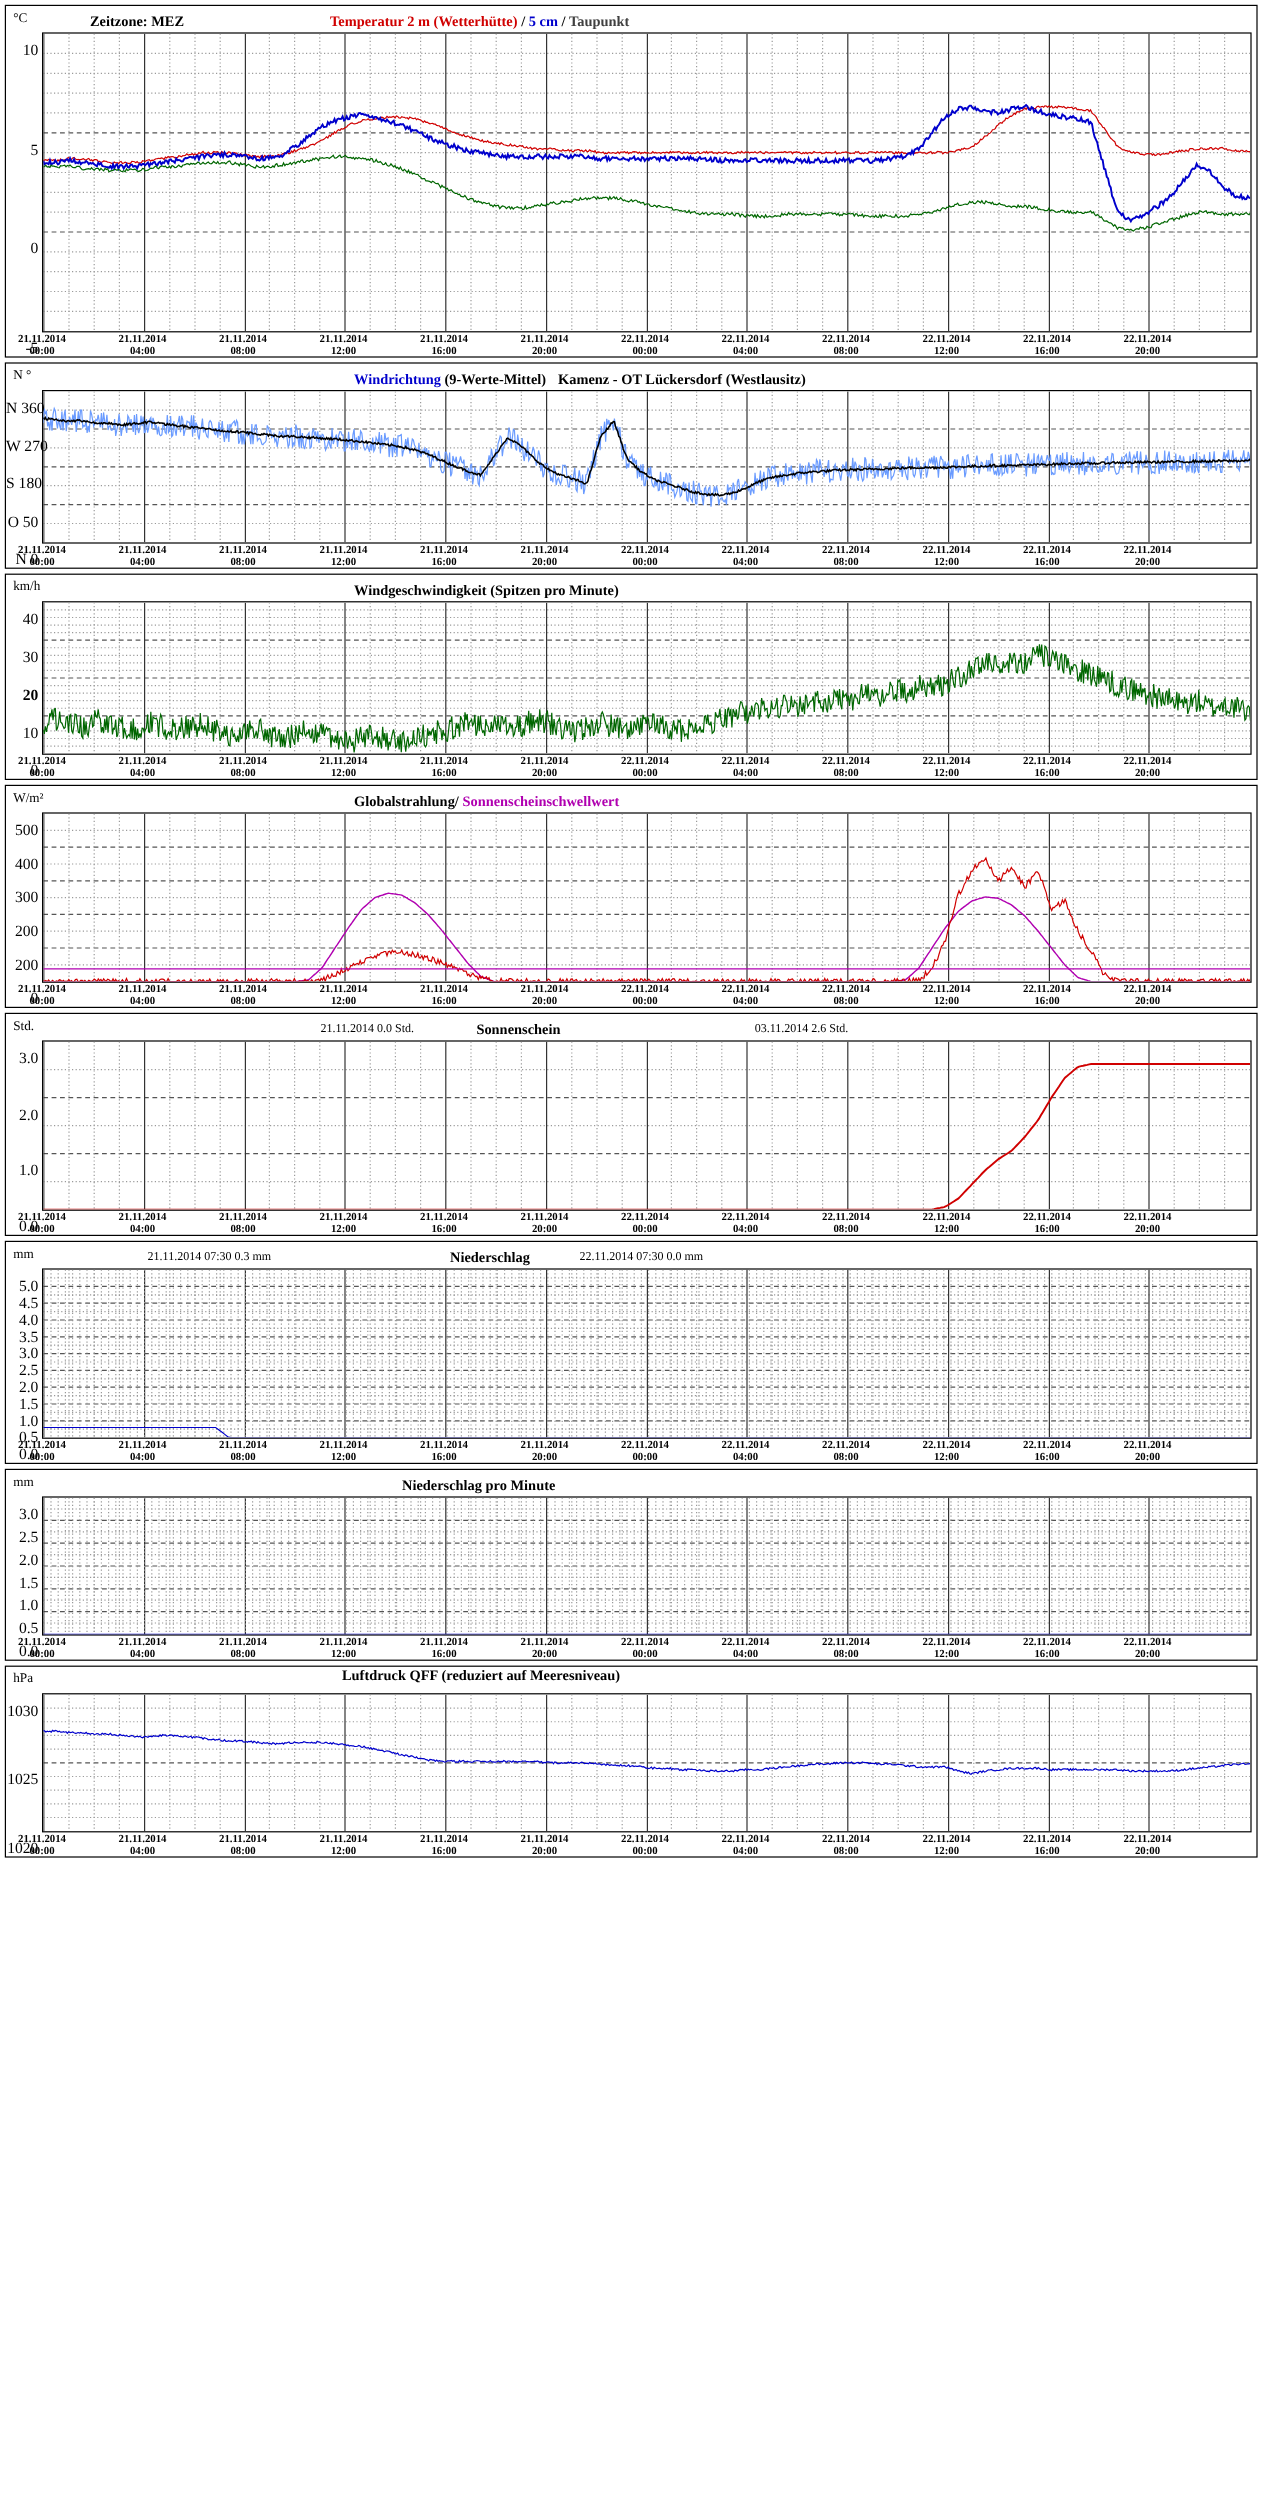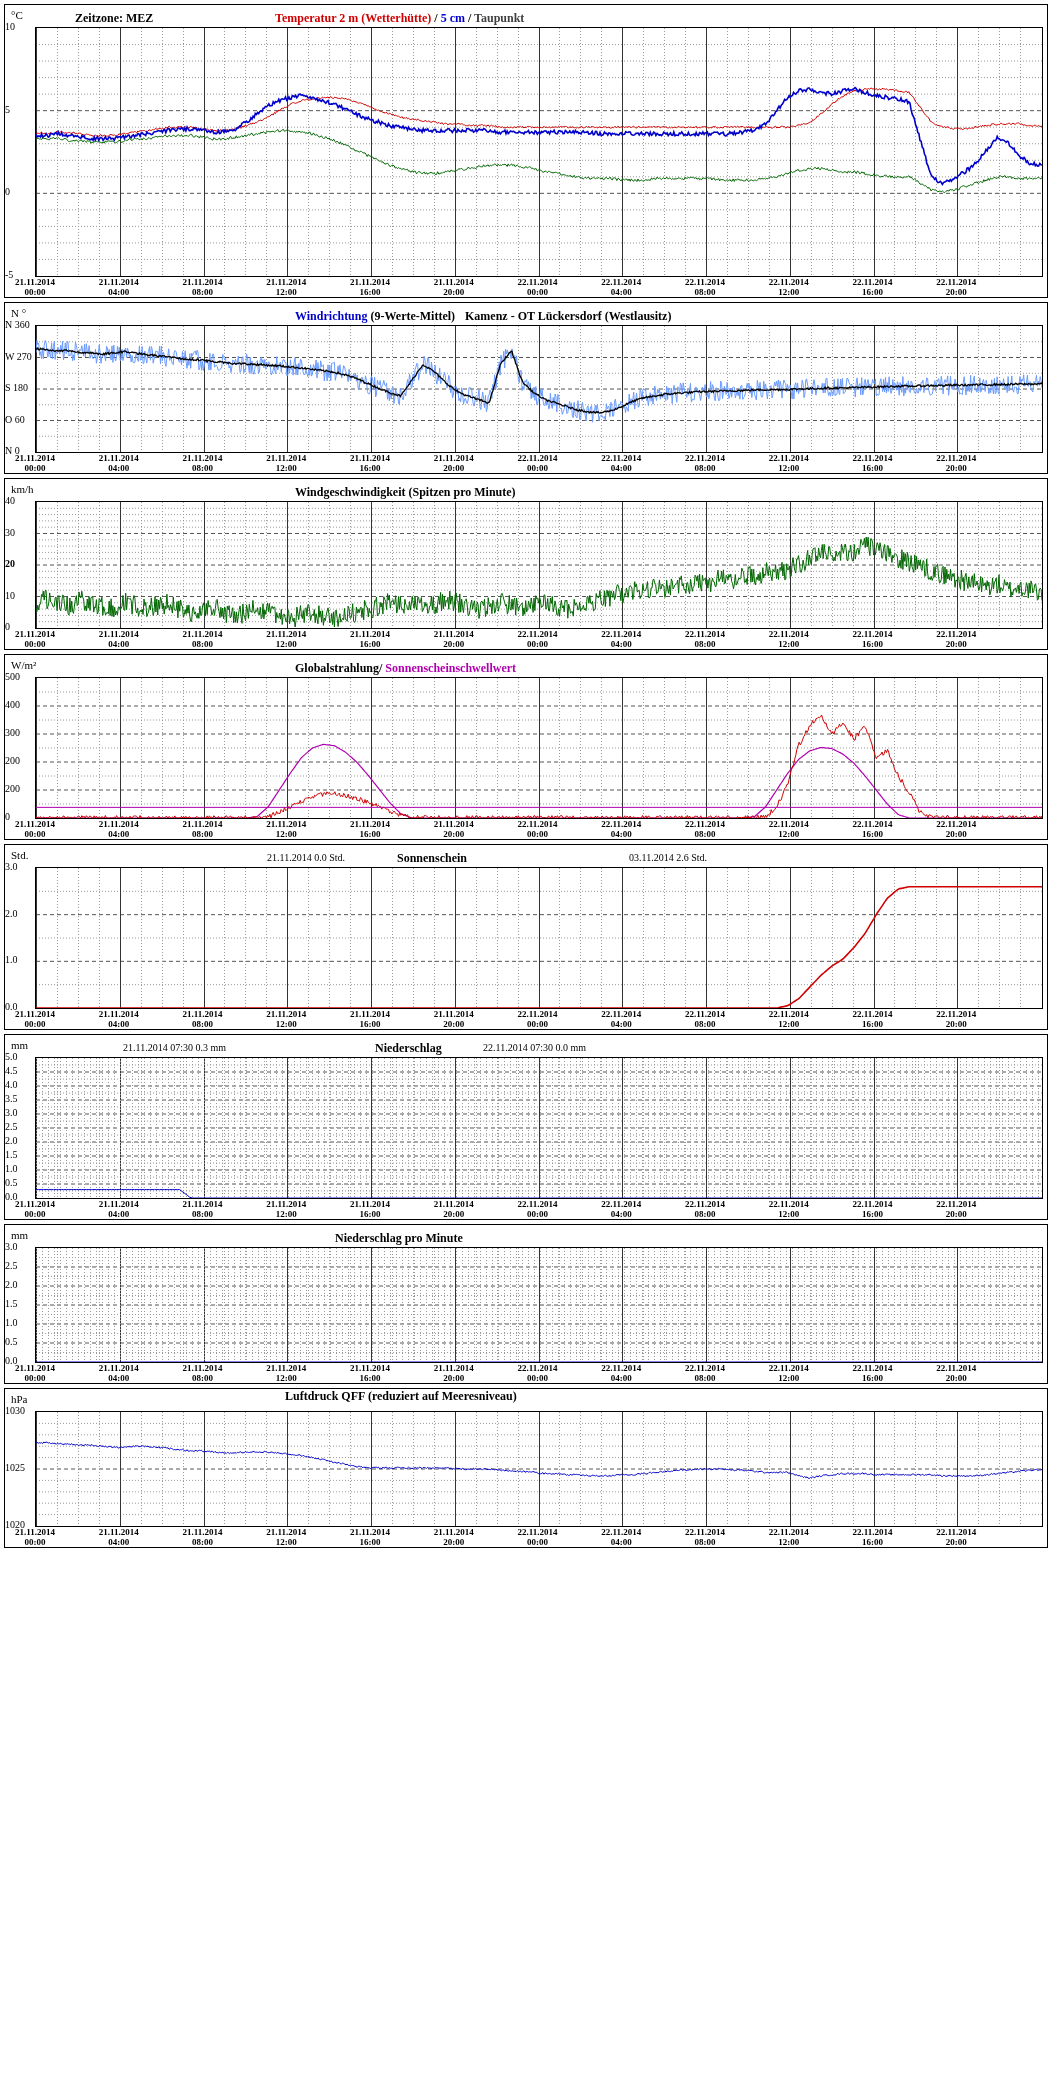--- a/index.html
+++ b/index.html
@@ -6,21 +6,21 @@
   body{font-family:"Liberation Serif", serif;}
   #page{width:1052px;height:2081px;position:relative;background:#fff;}
   .panel{position:absolute;left:4px;width:1044px;border:1px solid #000;box-sizing:border-box;background:#fff;}
   .plot{position:absolute;box-sizing:border-box;border:1px solid #000;background:#fff;overflow:hidden;}
   .unit{position:absolute;font-size:11px;font-family:"Liberation Serif",serif;color:#000;white-space:nowrap;}
   .title{position:absolute;font-size:12px;font-weight:bold;color:#000;white-space:nowrap;text-align:center;}
   .title .red{color:#d00000;}
   .title .blue{color:#0000cc;}
   .title .green{color:#404040;}
   .title .magenta{color:#b000b0;}
-  .ylab{position:absolute;font-size:10px;color:#000;white-space:nowrap;}
+  .ylab{position:absolute;font-size:13px;color:#000;text-align:right;white-space:nowrap;margin-top:13px;}
   .xlab{position:absolute;font-size:9px;color:#000;text-align:center;white-space:nowrap;line-height:10px;font-weight:bold;}
   .ann{position:absolute;font-size:10px;color:#000;white-space:nowrap;}
   svg{display:block;}
 </style>
 </head>
 <body>
 
 <div id="page">
 
   <div class="panel" style="top:4px;height:294px;">
@@ -179,21 +179,21 @@
           <line x1="942.5" x2="942.5" y1="0" y2="126" stroke="#9a9a9a" stroke-width="1" stroke-dasharray="1,2"></line>
           <line x1="963.5" x2="963.5" y1="0" y2="126" stroke="#9a9a9a" stroke-width="1" stroke-dasharray="1,2"></line>
           <line x1="984.5" x2="984.5" y1="0" y2="126" stroke="#9a9a9a" stroke-width="1" stroke-dasharray="1,2"></line>
           <path d="M0.0,26.5L0.9,14.5L1.8,18.5L2.7,17.1L3.7,29.3L4.6,25.7L5.5,32.6L6.4,21.5L7.3,32.9L8.2,19.3L9.2,14.4L10.1,16.5L11.0,25.4L11.9,31.1L12.8,22.8L13.7,28.5L14.6,32.0L15.6,16.9L16.5,32.7L17.4,20.4L18.3,15.5L19.2,33.4L20.1,25.7L21.1,27.3L22.0,21.4L22.9,24.8L23.8,28.1L24.7,19.4L25.6,24.9L26.5,15.4L27.5,34.0L28.4,27.2L29.3,16.8L30.2,27.7L31.1,15.7L32.0,15.8L33.0,30.1L33.9,28.5L34.8,29.4L35.7,23.9L36.6,34.7L37.5,28.8L38.4,34.2L39.4,16.2L40.3,19.2L41.2,23.9L42.1,29.4L43.0,27.3L43.9,23.5L44.9,24.6L45.8,19.7L46.7,25.0L47.6,30.1L48.5,18.2L49.4,30.9L50.3,17.7L51.3,25.4L52.2,27.8L53.1,19.6L54.0,32.3L54.9,29.3L55.8,28.7L56.8,32.5L57.7,32.3L58.6,31.4L59.5,23.2L60.4,37.3L61.3,32.4L62.2,28.5L63.2,19.0L64.1,26.2L65.0,37.3L65.9,30.7L66.8,30.3L67.7,27.0L68.7,30.4L69.6,34.8L70.5,20.3L71.4,22.0L72.3,29.0L73.2,23.3L74.1,28.5L75.1,34.0L76.0,19.9L76.9,36.4L77.8,19.1L78.7,31.4L79.6,35.0L80.6,30.9L81.5,20.4L82.4,29.2L83.3,21.2L84.2,34.4L85.1,34.0L86.0,23.3L87.0,34.6L87.9,30.4L88.8,23.5L89.7,22.0L90.6,31.4L91.5,22.2L92.5,26.0L93.4,30.7L94.3,28.2L95.2,36.1L96.1,29.4L97.0,36.2L97.9,37.0L98.9,36.2L99.8,28.3L100.7,28.5L101.6,34.2L102.5,35.4L103.4,19.8L104.4,34.3L105.3,32.7L106.2,20.6L107.1,37.8L108.0,36.7L108.9,25.0L109.8,31.9L110.8,37.1L111.7,27.4L112.6,25.4L113.5,20.6L114.4,34.2L115.3,20.5L116.3,23.6L117.2,37.2L118.1,33.0L119.0,30.1L119.9,24.9L120.8,25.7L121.7,25.7L122.7,30.3L123.6,20.1L124.5,37.9L125.4,20.1L126.3,34.9L127.2,26.1L128.2,28.5L129.1,37.3L130.0,40.3L130.9,31.3L131.8,29.8L132.7,22.8L133.6,34.4L134.6,30.8L135.5,34.8L136.4,37.7L137.3,38.6L138.2,26.1L139.1,24.5L140.1,25.9L141.0,30.8L141.9,31.3L142.8,35.4L143.7,36.2L144.6,30.8L145.5,38.8L146.5,25.5L147.4,36.8L148.3,32.7L149.2,24.9L150.1,35.7L151.0,42.3L152.0,33.5L152.9,39.4L153.8,27.6L154.7,42.3L155.6,27.3L156.5,29.7L157.4,27.0L158.4,26.0L159.3,24.9L160.2,29.0L161.1,24.3L162.0,26.1L162.9,43.8L163.9,41.4L164.8,32.7L165.7,44.3L166.6,35.4L167.5,44.4L168.4,38.7L169.3,34.4L170.3,37.0L171.2,33.1L172.1,36.8L173.0,44.1L173.9,27.4L174.8,44.1L175.8,33.2L176.7,28.2L177.6,28.1L178.5,41.2L179.4,39.8L180.3,39.2L181.2,40.5L182.2,44.0L183.1,44.6L184.0,43.3L184.9,42.7L185.8,41.1L186.7,28.5L187.7,30.7L188.6,33.8L189.5,32.2L190.4,38.6L191.3,37.3L192.2,35.5L193.1,42.0L194.1,39.7L195.0,46.5L195.9,40.8L196.8,33.9L197.7,35.1L198.6,36.6L199.6,33.1L200.5,38.9L201.4,36.8L202.3,30.1L203.2,38.9L204.1,46.5L205.0,44.7L206.0,31.2L206.9,30.8L207.8,46.8L208.7,43.2L209.6,44.3L210.5,27.8L211.5,31.9L212.4,39.7L213.3,46.6L214.2,31.0L215.1,47.5L216.0,34.9L216.9,45.2L217.9,48.3L218.8,43.2L219.7,36.7L220.6,36.0L221.5,34.6L222.4,47.3L223.4,46.4L224.3,34.1L225.2,31.0L226.1,36.9L227.0,33.6L227.9,41.9L228.8,33.5L229.8,43.2L230.7,36.5L231.6,39.5L232.5,35.9L233.4,36.5L234.3,41.1L235.3,49.0L236.2,47.0L237.1,44.4L238.0,40.5L238.9,45.1L239.8,47.7L240.7,30.7L241.7,44.0L242.6,40.8L243.5,38.2L244.4,36.1L245.3,46.4L246.2,36.9L247.2,33.7L248.1,33.8L249.0,36.5L249.9,36.4L250.8,49.8L251.7,49.8L252.6,39.6L253.6,47.3L254.5,33.8L255.4,43.6L256.3,42.2L257.2,49.2L258.1,36.4L259.1,31.6L260.0,48.9L260.9,38.6L261.8,48.9L262.7,37.3L263.6,42.3L264.5,33.2L265.5,35.0L266.4,42.6L267.3,46.8L268.2,49.0L269.1,47.8L270.0,44.3L271.0,47.6L271.9,50.6L272.8,43.7L273.7,49.3L274.6,38.7L275.5,50.1L276.4,48.2L277.4,38.6L278.3,40.6L279.2,42.8L280.1,34.0L281.0,51.9L281.9,36.5L282.9,45.7L283.8,45.6L284.7,34.8L285.6,40.8L286.5,39.6L287.4,38.9L288.3,54.9L289.3,45.6L290.2,43.8L291.1,54.9L292.0,38.8L292.9,51.3L293.8,39.3L294.8,54.6L295.7,37.2L296.6,37.2L297.5,36.8L298.4,36.2L299.3,54.3L300.2,49.8L301.2,46.6L302.1,39.9L303.0,46.8L303.9,38.7L304.8,47.1L305.7,52.0L306.7,46.0L307.6,39.8L308.5,40.7L309.4,44.9L310.3,46.5L311.2,49.1L312.1,55.7L313.1,43.1L314.0,53.1L314.9,54.3L315.8,49.6L316.7,51.8L317.6,47.7L318.6,50.5L319.5,47.4L320.4,55.2L321.3,49.0L322.2,62.9L323.1,62.9L324.0,55.0L325.0,57.3L325.9,51.0L326.8,53.0L327.7,57.8L328.6,57.8L329.5,49.8L330.5,54.5L331.4,65.4L332.3,67.7L333.2,68.0L334.1,66.6L335.0,50.9L335.9,50.8L336.9,54.7L337.8,63.8L338.7,51.2L339.6,71.0L340.5,68.5L341.4,54.0L342.4,57.7L343.3,58.9L344.2,54.6L345.1,62.6L346.0,59.9L346.9,58.3L347.8,54.3L348.8,59.2L349.7,59.9L350.6,57.0L351.5,73.2L352.4,63.9L353.3,74.8L354.3,63.9L355.2,73.1L356.1,61.5L357.0,60.8L357.9,77.7L358.8,71.7L359.7,63.1L360.7,69.0L361.6,67.1L362.5,77.0L363.4,78.7L364.3,62.3L365.2,66.0L366.2,71.5L367.1,73.9L368.0,68.4L368.9,66.8L369.8,69.9L370.7,59.1L371.6,53.5L372.6,59.5L373.5,47.8L374.4,53.5L375.3,62.4L376.2,60.0L377.1,48.2L378.1,55.2L379.0,43.8L379.9,41.1L380.8,37.3L381.7,38.3L382.6,54.1L383.5,47.3L384.5,45.0L385.4,42.7L386.3,43.6L387.2,39.5L388.1,30.2L389.0,34.1L390.0,47.7L390.9,39.2L391.8,31.8L392.7,32.6L393.6,47.4L394.5,49.4L395.4,36.1L396.4,43.0L397.3,50.8L398.2,48.5L399.1,39.1L400.0,53.6L400.9,58.2L401.9,48.5L402.8,54.6L403.7,41.9L404.6,57.7L405.5,55.9L406.4,53.8L407.3,51.5L408.3,46.4L409.2,49.6L410.1,56.9L411.0,62.1L411.9,56.4L412.8,49.4L413.8,53.4L414.7,66.7L415.6,59.8L416.5,71.7L417.4,69.2L418.3,60.3L419.2,61.2L420.2,60.5L421.1,67.7L422.0,64.5L422.9,74.7L423.8,72.4L424.7,75.9L425.7,61.8L426.6,66.4L427.5,78.3L428.4,74.0L429.3,72.3L430.2,75.0L431.1,77.6L432.1,74.2L433.0,61.7L433.9,62.0L434.8,61.7L435.7,63.0L436.6,73.4L437.6,79.8L438.5,79.7L439.4,70.0L440.3,72.2L441.2,75.3L442.1,70.0L443.0,63.9L444.0,81.7L444.9,83.5L445.8,73.1L446.7,66.0L447.6,72.7L448.5,81.6L449.5,69.4L450.4,85.7L451.3,81.9L452.2,69.8L453.1,69.3L454.0,64.2L454.9,66.3L455.9,72.5L456.8,58.3L457.7,62.2L458.6,48.8L459.5,63.9L460.4,60.5L461.4,41.7L462.3,46.2L463.2,35.8L464.1,49.2L465.0,29.0L465.9,35.7L466.8,35.3L467.8,25.4L468.7,42.0L469.6,23.0L470.5,27.9L471.4,24.0L472.3,29.9L473.3,27.1L474.2,27.0L475.1,32.7L476.0,22.8L476.9,28.7L477.8,32.1L478.7,29.5L479.7,38.1L480.6,29.9L481.5,43.1L482.4,54.2L483.3,56.8L484.2,44.5L485.2,44.5L486.1,64.6L487.0,60.4L487.9,63.7L488.8,54.7L489.7,55.7L490.6,53.4L491.6,60.3L492.5,55.7L493.4,60.7L494.3,57.2L495.2,72.8L496.1,62.1L497.1,71.5L498.0,61.1L498.9,74.3L499.8,60.6L500.7,78.6L501.6,78.5L502.5,71.6L503.5,73.1L504.4,63.9L505.3,69.9L506.2,62.9L507.1,75.4L508.0,78.7L508.9,79.7L509.9,74.1L510.8,79.1L511.7,73.4L512.6,82.8L513.5,82.4L514.4,67.2L515.4,79.0L516.3,82.4L517.2,71.5L518.1,79.6L519.0,68.0L519.9,70.2L520.8,86.0L521.8,68.4L522.7,70.3L523.6,81.5L524.5,82.9L525.4,82.0L526.3,88.3L527.3,85.7L528.2,83.3L529.1,77.7L530.0,78.7L530.9,87.7L531.8,86.5L532.7,80.5L533.7,75.5L534.6,83.5L535.5,76.9L536.4,90.9L537.3,91.7L538.2,76.2L539.2,88.8L540.1,90.6L541.0,92.0L541.9,74.7L542.8,82.6L543.7,93.7L544.6,93.8L545.6,78.9L546.5,76.4L547.4,83.4L548.3,83.1L549.2,89.1L550.1,95.0L551.1,81.2L552.0,79.9L552.9,88.1L553.8,84.5L554.7,80.7L555.6,79.8L556.5,96.2L557.5,85.8L558.4,86.1L559.3,79.2L560.2,84.4L561.1,78.8L562.0,83.6L563.0,95.0L563.9,90.4L564.8,89.3L565.7,88.9L566.6,91.3L567.5,92.2L568.4,90.5L569.4,94.4L570.3,77.7L571.2,82.9L572.1,80.7L573.0,80.4L573.9,90.6L574.9,76.3L575.8,79.2L576.7,90.4L577.6,90.0L578.5,75.6L579.4,73.2L580.3,80.6L581.3,82.7L582.2,81.2L583.1,78.4L584.0,79.2L584.9,75.4L585.8,76.7L586.8,78.2L587.7,82.3L588.6,80.0L589.5,86.6L590.4,80.8L591.3,82.6L592.2,85.4L593.2,68.0L594.1,78.6L595.0,72.7L595.9,78.6L596.8,74.2L597.7,66.1L598.7,83.0L599.6,74.1L600.5,67.1L601.4,74.0L602.3,81.3L603.2,79.9L604.1,63.8L605.1,65.9L606.0,74.6L606.9,63.3L607.8,62.7L608.7,64.2L609.6,62.4L610.6,74.6L611.5,73.0L612.4,79.8L613.3,71.3L614.2,66.7L615.1,75.4L616.0,68.0L617.0,78.1L617.9,70.9L618.8,60.0L619.7,71.2L620.6,74.6L621.5,63.3L622.5,67.0L623.4,62.0L624.3,73.2L625.2,66.0L626.1,71.4L627.0,71.4L627.9,66.8L628.9,71.4L629.8,74.6L630.7,60.3L631.6,73.5L632.5,61.9L633.4,69.0L634.4,69.7L635.3,62.0L636.2,77.7L637.1,64.7L638.0,59.3L638.9,64.0L639.8,69.6L640.8,76.2L641.7,60.9L642.6,61.5L643.5,67.4L644.4,57.0L645.3,58.7L646.3,68.2L647.2,56.8L648.1,61.8L649.0,66.1L649.9,67.1L650.8,71.4L651.7,64.1L652.7,69.4L653.6,63.3L654.5,57.4L655.4,76.1L656.3,73.3L657.2,73.7L658.2,73.8L659.1,62.8L660.0,60.9L660.9,66.3L661.8,64.0L662.7,66.0L663.6,69.0L664.6,74.5L665.5,68.0L666.4,61.0L667.3,63.6L668.2,65.1L669.1,58.6L670.1,70.0L671.0,71.0L671.9,66.3L672.8,72.7L673.7,69.1L674.6,55.4L675.5,67.1L676.5,58.7L677.4,61.0L678.3,71.3L679.2,74.8L680.1,61.8L681.0,62.5L682.0,71.6L682.9,74.8L683.8,73.4L684.7,55.1L685.6,57.1L686.5,72.5L687.4,66.2L688.4,60.3L689.3,66.5L690.2,68.5L691.1,56.4L692.0,63.5L692.9,72.6L693.9,69.3L694.8,62.4L695.7,71.2L696.6,62.0L697.5,60.7L698.4,61.6L699.3,71.8L700.3,68.3L701.2,64.8L702.1,69.8L703.0,64.1L703.9,73.2L704.8,59.9L705.8,59.5L706.7,73.4L707.6,71.6L708.5,70.5L709.4,67.0L710.3,62.6L711.2,57.4L712.2,62.2L713.1,57.4L714.0,67.4L714.9,60.1L715.8,71.5L716.7,63.9L717.7,62.6L718.6,68.3L719.5,71.5L720.4,74.0L721.3,54.4L722.2,59.6L723.1,62.3L724.1,56.3L725.0,69.5L725.9,71.3L726.8,68.8L727.7,55.3L728.6,62.9L729.6,57.9L730.5,65.7L731.4,73.0L732.3,64.4L733.2,64.7L734.1,61.5L735.0,59.7L736.0,71.9L736.9,68.3L737.8,60.3L738.7,56.2L739.6,60.1L740.5,55.1L741.5,61.2L742.4,53.9L743.3,63.3L744.2,55.2L745.1,59.9L746.0,72.1L746.9,60.1L747.9,54.0L748.8,56.6L749.7,57.4L750.6,65.9L751.5,58.4L752.4,62.4L753.4,61.3L754.3,59.2L755.2,65.5L756.1,73.1L757.0,63.7L757.9,73.0L758.8,59.2L759.8,56.7L760.7,66.2L761.6,57.0L762.5,67.8L763.4,64.1L764.3,65.4L765.3,63.0L766.2,54.2L767.1,57.6L768.0,71.7L768.9,68.1L769.8,53.6L770.7,53.0L771.7,59.6L772.6,61.3L773.5,61.9L774.4,61.9L775.3,64.8L776.2,68.1L777.2,58.0L778.1,53.7L779.0,60.0L779.9,69.1L780.8,64.1L781.7,59.1L782.6,59.8L783.6,64.0L784.5,62.6L785.4,62.8L786.3,57.3L787.2,66.9L788.1,57.3L789.1,66.9L790.0,52.6L790.9,52.2L791.8,65.0L792.7,69.5L793.6,66.3L794.5,70.2L795.5,62.3L796.4,69.9L797.3,68.2L798.2,53.4L799.1,69.8L800.0,68.3L801.0,68.2L801.9,52.8L802.8,66.6L803.7,68.6L804.6,53.0L805.5,61.2L806.4,52.4L807.4,67.9L808.3,66.8L809.2,66.0L810.1,59.6L811.0,52.1L811.9,52.7L812.9,56.2L813.8,58.1L814.7,59.6L815.6,58.0L816.5,61.1L817.4,62.8L818.3,60.4L819.3,71.1L820.2,56.9L821.1,51.9L822.0,63.4L822.9,59.4L823.8,57.6L824.8,68.8L825.7,51.7L826.6,69.0L827.5,66.7L828.4,55.0L829.3,53.4L830.2,62.5L831.2,56.9L832.1,53.6L833.0,61.4L833.9,57.9L834.8,62.7L835.7,58.4L836.7,53.3L837.6,57.1L838.5,57.6L839.4,52.9L840.3,69.9L841.2,67.9L842.1,69.3L843.1,68.8L844.0,55.7L844.9,52.7L845.8,59.4L846.7,65.6L847.6,53.3L848.6,66.0L849.5,51.4L850.4,66.9L851.3,56.6L852.2,65.5L853.1,50.8L854.0,62.8L855.0,67.4L855.9,64.5L856.8,53.5L857.7,63.6L858.6,56.7L859.5,58.4L860.5,64.2L861.4,55.7L862.3,58.4L863.2,69.3L864.1,56.4L865.0,62.1L865.9,66.4L866.9,50.6L867.8,70.0L868.7,63.1L869.6,67.2L870.5,57.0L871.4,62.4L872.4,54.8L873.3,65.4L874.2,66.6L875.1,55.0L876.0,56.6L876.9,60.9L877.8,64.2L878.8,67.1L879.7,67.5L880.6,62.1L881.5,66.9L882.4,66.9L883.3,62.2L884.3,65.2L885.2,56.3L886.1,56.9L887.0,54.1L887.9,66.6L888.8,59.2L889.7,59.3L890.7,51.9L891.6,52.4L892.5,63.0L893.4,66.8L894.3,69.2L895.2,68.7L896.2,68.1L897.1,64.1L898.0,60.1L898.9,54.6L899.8,65.3L900.7,57.0L901.6,54.1L902.6,52.6L903.5,58.6L904.4,60.3L905.3,50.3L906.2,56.7L907.1,67.9L908.1,56.2L909.0,53.6L909.9,56.5L910.8,55.2L911.7,49.9L912.6,69.3L913.5,60.3L914.5,50.3L915.4,61.1L916.3,63.3L917.2,58.8L918.1,62.0L919.0,53.1L920.0,57.8L920.9,61.5L921.8,65.8L922.7,61.0L923.6,68.2L924.5,67.2L925.4,67.8L926.4,68.5L927.3,56.2L928.2,50.7L929.1,60.0L930.0,69.0L930.9,59.4L931.9,65.3L932.8,58.5L933.7,65.6L934.6,49.4L935.5,66.7L936.4,60.7L937.3,54.5L938.3,50.2L939.2,64.4L940.1,63.2L941.0,66.2L941.9,58.4L942.8,65.3L943.8,51.9L944.7,66.2L945.6,64.2L946.5,56.5L947.4,53.4L948.3,58.0L949.2,65.4L950.2,54.2L951.1,58.9L952.0,61.4L952.9,67.6L953.8,61.8L954.7,66.8L955.7,53.8L956.6,61.9L957.5,67.9L958.4,52.4L959.3,67.8L960.2,66.7L961.1,50.8L962.1,65.6L963.0,68.3L963.9,54.5L964.8,60.0L965.7,57.2L966.6,60.4L967.6,52.7L968.5,62.4L969.4,61.4L970.3,59.8L971.2,66.6L972.1,50.6L973.0,65.1L974.0,59.1L974.9,58.1L975.8,50.0L976.7,63.3L977.6,66.2L978.5,61.2L979.5,61.2L980.4,61.0L981.3,67.7L982.2,67.7L983.1,57.3L984.0,50.5L984.9,57.2L985.9,53.0L986.8,54.8L987.7,48.8L988.6,60.2L989.5,59.2L990.4,57.4L991.4,49.2L992.3,60.2L993.2,56.4L994.1,55.5L995.0,63.9L995.9,64.3L996.8,66.0L997.8,55.6L998.7,57.2L999.6,54.5L1000.5,49.3L1001.4,60.1L1002.3,55.1L1003.3,59.3L1004.2,50.6L1005.1,54.3L1006.0,61.8" fill="none" stroke="#6a9bff" stroke-width="1"></path>
           <path d="M0.0,22.2L0.9,23.2L1.8,22.0L2.7,23.8L3.7,23.9L4.6,22.3L5.5,23.2L6.4,23.2L7.3,22.8L8.2,23.3L9.2,24.1L10.1,23.5L11.0,23.2L11.9,24.2L12.8,24.4L13.7,24.7L14.6,24.1L15.6,24.9L16.5,24.0L17.4,24.4L18.3,25.2L19.2,25.5L20.1,24.6L21.1,24.4L22.0,25.0L22.9,25.1L23.8,24.4L24.7,25.2L25.6,24.2L26.5,25.4L27.5,24.3L28.4,23.9L29.3,24.1L30.2,23.8L31.1,24.4L32.0,25.4L33.0,25.2L33.9,24.5L34.8,25.0L35.7,25.5L36.6,24.8L37.5,25.5L38.4,25.6L39.4,26.2L40.3,26.4L41.2,26.0L42.1,25.7L43.0,26.9L43.9,26.4L44.9,27.1L45.8,27.0L46.7,26.6L47.6,27.2L48.5,26.3L49.4,27.2L50.3,26.4L51.3,26.4L52.2,26.9L53.1,26.8L54.0,27.3L54.9,26.1L55.8,27.3L56.8,26.4L57.7,27.7L58.6,27.3L59.5,27.3L60.4,27.1L61.3,27.3L62.2,28.5L63.2,27.4L64.1,28.0L65.0,28.5L65.9,28.2L66.8,28.8L67.7,27.3L68.7,28.6L69.6,26.9L70.5,28.1L71.4,26.9L72.3,26.6L73.2,28.3L74.1,27.3L75.1,26.6L76.0,26.2L76.9,27.3L77.8,26.7L78.7,27.2L79.6,27.4L80.6,27.0L81.5,27.0L82.4,26.3L83.3,26.7L84.2,25.5L85.1,25.3L86.0,26.9L87.0,25.5L87.9,25.1L88.8,25.0L89.7,25.3L90.6,26.1L91.5,26.6L92.5,26.2L93.4,26.9L94.3,26.5L95.2,26.3L96.1,25.9L97.0,26.6L97.9,26.5L98.9,26.5L99.8,26.8L100.7,26.8L101.6,28.3L102.5,28.3L103.4,26.9L104.4,28.0L105.3,27.3L106.2,28.6L107.1,28.1L108.0,27.4L108.9,28.5L109.8,28.3L110.8,28.5L111.7,29.7L112.6,29.3L113.5,29.6L114.4,28.7L115.3,28.8L116.3,28.3L117.2,30.2L118.1,28.6L119.0,29.6L119.9,29.1L120.8,30.1L121.7,30.4L122.7,30.8L123.6,29.4L124.5,29.8L125.4,30.7L126.3,29.7L127.2,29.8L128.2,29.6L129.1,30.4L130.0,30.6L130.9,31.1L131.8,30.9L132.7,30.4L133.6,30.7L134.6,30.8L135.5,31.9L136.4,31.1L137.3,31.4L138.2,30.9L139.1,31.3L140.1,32.0L141.0,32.3L141.9,32.1L142.8,32.8L143.7,31.9L144.6,33.0L145.5,33.0L146.5,32.4L147.4,33.3L148.3,33.5L149.2,32.6L150.1,33.7L151.0,33.2L152.0,33.6L152.9,33.8L153.8,33.0L154.7,34.0L155.6,33.9L156.5,32.9L157.4,34.4L158.4,34.1L159.3,34.1L160.2,34.4L161.1,33.2L162.0,33.0L162.9,34.9L163.9,34.5L164.8,33.8L165.7,33.8L166.6,33.5L167.5,34.1L168.4,34.2L169.3,34.8L170.3,34.0L171.2,35.8L172.1,34.3L173.0,34.3L173.9,34.6L174.8,35.6L175.8,35.4L176.7,35.1L177.6,36.0L178.5,36.3L179.4,36.1L180.3,36.4L181.2,36.6L182.2,35.6L183.1,36.2L184.0,35.2L184.9,35.8L185.8,35.9L186.7,35.7L187.7,37.3L188.6,36.0L189.5,36.5L190.4,36.6L191.3,36.7L192.2,37.6L193.1,36.4L194.1,37.1L195.0,37.8L195.9,37.8L196.8,38.2L197.7,37.5L198.6,37.0L199.6,38.2L200.5,37.9L201.4,37.4L202.3,37.6L203.2,36.9L204.1,37.0L205.0,38.4L206.0,37.8L206.9,37.1L207.8,37.6L208.7,37.0L209.6,37.8L210.5,38.2L211.5,38.7L212.4,38.5L213.3,38.5L214.2,38.5L215.1,37.5L216.0,37.9L216.9,38.8L217.9,37.9L218.8,38.6L219.7,38.6L220.6,39.4L221.5,37.8L222.4,39.5L223.4,38.5L224.3,38.5L225.2,37.8L226.1,39.2L227.0,39.0L227.9,38.4L228.8,39.2L229.8,39.4L230.7,38.7L231.6,40.1L232.5,38.9L233.4,39.9L234.3,39.3L235.3,40.1L236.2,38.7L237.1,40.0L238.0,39.2L238.9,40.4L239.8,38.9L240.7,40.5L241.7,39.7L242.6,39.4L243.5,39.5L244.4,39.3L245.3,40.4L246.2,40.7L247.2,39.4L248.1,41.0L249.0,41.0L249.9,40.7L250.8,40.8L251.7,41.5L252.6,40.4L253.6,41.3L254.5,41.6L255.4,40.7L256.3,40.8L257.2,40.4L258.1,41.5L259.1,42.3L260.0,41.7L260.9,41.4L261.8,41.7L262.7,42.1L263.6,42.7L264.5,42.6L265.5,41.7L266.4,42.1L267.3,42.9L268.2,42.7L269.1,41.6L270.0,43.3L271.0,42.4L271.9,42.3L272.8,42.6L273.7,43.0L274.6,43.7L275.5,43.7L276.4,42.9L277.4,43.7L278.3,44.2L279.2,42.9L280.1,43.7L281.0,44.3L281.9,43.9L282.9,43.6L283.8,43.9L284.7,43.6L285.6,44.5L286.5,44.4L287.4,44.2L288.3,45.6L289.3,45.5L290.2,44.2L291.1,44.9L292.0,45.2L292.9,45.5L293.8,45.6L294.8,46.5L295.7,45.5L296.6,46.5L297.5,46.2L298.4,46.5L299.3,46.9L300.2,47.5L301.2,47.7L302.1,46.2L303.0,47.7L303.9,47.4L304.8,48.0L305.7,48.8L306.7,48.4L307.6,48.2L308.5,49.2L309.4,48.2L310.3,48.7L311.2,49.5L312.1,49.3L313.1,49.8L314.0,50.2L314.9,51.3L315.8,50.5L316.7,50.8L317.6,50.7L318.6,52.1L319.5,51.9L320.4,52.1L321.3,53.2L322.2,53.2L323.1,53.7L324.0,53.2L325.0,54.9L325.9,54.6L326.8,54.5L327.7,55.9L328.6,57.0L329.5,57.0L330.5,57.7L331.4,57.8L332.3,57.0L333.2,58.3L334.1,57.6L335.0,59.1L335.9,59.6L336.9,60.5L337.8,61.0L338.7,59.7L339.6,61.8L340.5,61.7L341.4,61.1L342.4,63.1L343.3,62.4L344.2,63.5L345.1,63.9L346.0,64.0L346.9,64.0L347.8,63.7L348.8,63.8L349.7,65.8L350.6,64.7L351.5,65.1L352.4,66.6L353.3,66.6L354.3,67.6L355.2,67.8L356.1,68.0L357.0,67.6L357.9,67.9L358.8,69.0L359.7,68.5L360.7,69.2L361.6,69.6L362.5,68.6L363.4,68.8L364.3,70.5L365.2,68.8L366.2,67.9L367.1,66.0L368.0,65.2L368.9,63.9L369.8,63.0L370.7,61.3L371.6,60.7L372.6,58.7L373.5,58.2L374.4,55.6L375.3,54.8L376.2,53.6L377.1,51.8L378.1,51.3L379.0,50.7L379.9,49.4L380.8,47.1L381.7,45.5L382.6,44.6L383.5,43.4L384.5,42.3L385.4,41.5L386.3,39.5L387.2,39.1L388.1,40.0L389.0,40.5L390.0,40.8L390.9,41.2L391.8,42.3L392.7,41.5L393.6,42.6L394.5,42.6L395.4,43.6L396.4,44.2L397.3,45.0L398.2,46.0L399.1,46.8L400.0,46.7L400.9,47.6L401.9,48.4L402.8,50.8L403.7,50.3L404.6,51.3L405.5,52.7L406.4,52.9L407.3,53.9L408.3,54.7L409.2,56.0L410.1,57.4L411.0,57.8L411.9,59.2L412.8,59.3L413.8,60.7L414.7,60.0L415.6,61.0L416.5,61.2L417.4,62.9L418.3,63.4L419.2,64.3L420.2,64.9L421.1,64.3L422.0,66.1L422.9,65.9L423.8,66.4L424.7,67.0L425.7,67.8L426.6,67.4L427.5,68.6L428.4,69.6L429.3,68.9L430.2,69.8L431.1,69.3L432.1,69.9L433.0,70.0L433.9,70.0L434.8,71.4L435.7,71.6L436.6,71.7L437.6,71.1L438.5,71.8L439.4,72.9L440.3,73.4L441.2,72.8L442.1,72.8L443.0,73.2L444.0,74.6L444.9,73.5L445.8,73.8L446.7,75.3L447.6,75.4L448.5,75.4L449.5,75.8L450.4,77.0L451.3,77.2L452.2,76.6L453.1,76.2L454.0,74.7L454.9,70.3L455.9,67.0L456.8,65.3L457.7,61.8L458.6,58.9L459.5,55.3L460.4,51.2L461.4,48.0L462.3,45.8L463.2,43.0L464.1,39.0L465.0,37.5L465.9,35.6L466.8,35.1L467.8,34.4L468.7,33.6L469.6,31.0L470.5,31.6L471.4,29.8L472.3,28.5L473.3,26.4L474.2,26.6L475.1,25.3L476.0,25.4L476.9,29.5L477.8,31.5L478.7,33.4L479.7,37.6L480.6,38.5L481.5,42.3L482.4,44.1L483.3,48.1L484.2,50.4L485.2,52.2L486.1,54.1L487.0,56.2L487.9,58.1L488.8,58.6L489.7,58.9L490.6,59.9L491.6,60.6L492.5,61.5L493.4,63.6L494.3,62.6L495.2,65.3L496.1,64.6L497.1,66.8L498.0,67.2L498.9,67.1L499.8,68.0L500.7,67.9L501.6,69.0L502.5,68.8L503.5,71.0L504.4,71.1L505.3,72.1L506.2,71.8L507.1,71.7L508.0,72.7L508.9,72.9L509.9,73.1L510.8,74.5L511.7,75.4L512.6,74.3L513.5,74.8L514.4,75.4L515.4,76.4L516.3,76.0L517.2,75.4L518.1,75.9L519.0,75.9L519.9,76.9L520.8,77.4L521.8,77.5L522.7,77.7L523.6,78.2L524.5,78.4L525.4,78.9L526.3,79.8L527.3,79.9L528.2,80.0L529.1,79.1L530.0,79.6L530.9,79.8L531.8,80.6L532.7,81.8L533.7,81.5L534.6,82.6L535.5,81.7L536.4,81.4L537.3,82.5L538.2,83.3L539.2,84.0L540.1,83.3L541.0,84.7L541.9,84.3L542.8,85.1L543.7,83.7L544.6,85.2L545.6,83.9L546.5,84.3L547.4,85.8L548.3,85.3L549.2,85.7L550.1,86.2L551.1,85.6L552.0,85.7L552.9,86.2L553.8,86.8L554.7,85.5L555.6,86.7L556.5,86.4L557.5,85.4L558.4,86.4L559.3,87.0L560.2,85.5L561.1,86.5L562.0,85.7L563.0,86.8L563.9,87.2L564.8,86.5L565.7,86.6L566.6,86.5L567.5,86.2L568.4,85.4L569.4,85.1L570.3,85.8L571.2,84.9L572.1,85.9L573.0,85.0L573.9,85.2L574.9,84.0L575.8,84.5L576.7,84.3L577.6,84.2L578.5,84.2L579.4,82.4L580.3,83.2L581.3,82.8L582.2,81.6L583.1,81.6L584.0,81.1L584.9,81.5L585.8,80.7L586.8,80.4L587.7,79.6L588.6,79.7L589.5,79.3L590.4,77.6L591.3,78.3L592.2,77.1L593.2,77.0L594.1,75.8L595.0,76.5L595.9,75.4L596.8,74.6L597.7,75.9L598.7,74.2L599.6,75.0L600.5,73.2L601.4,73.8L602.3,73.0L603.2,72.6L604.1,72.4L605.1,72.3L606.0,71.8L606.9,72.6L607.8,71.3L608.7,72.2L609.6,71.3L610.6,70.4L611.5,71.8L612.4,70.6L613.3,71.3L614.2,70.0L615.1,71.0L616.0,70.9L617.0,69.7L617.9,70.0L618.8,70.1L619.7,70.6L620.6,70.1L621.5,69.6L622.5,69.6L623.4,69.1L624.3,69.6L625.2,68.7L626.1,69.7L627.0,68.7L627.9,68.1L628.9,67.7L629.8,67.5L630.7,67.5L631.6,68.4L632.5,67.7L633.4,68.3L634.4,68.4L635.3,67.7L636.2,68.3L637.1,67.8L638.0,67.4L638.9,66.8L639.8,67.8L640.8,67.1L641.7,66.6L642.6,66.9L643.5,66.9L644.4,66.9L645.3,67.8L646.3,67.5L647.2,67.1L648.1,66.5L649.0,66.2L649.9,66.1L650.8,66.1L651.7,66.9L652.7,67.3L653.6,65.6L654.5,67.0L655.4,65.7L656.3,66.7L657.2,65.8L658.2,65.5L659.1,65.3L660.0,65.1L660.9,65.4L661.8,65.7L662.7,65.9L663.6,64.9L664.6,66.5L665.5,66.2L666.4,65.4L667.3,65.2L668.2,65.0L669.1,66.2L670.1,65.7L671.0,65.9L671.9,66.1L672.8,64.6L673.7,65.2L674.6,64.9L675.5,66.1L676.5,65.0L677.4,66.3L678.3,64.5L679.2,64.8L680.1,65.1L681.0,65.7L682.0,65.4L682.9,65.6L683.8,64.4L684.7,64.4L685.6,64.4L686.5,65.0L687.4,64.8L688.4,64.2L689.3,64.6L690.2,65.0L691.1,64.6L692.0,65.5L692.9,64.8L693.9,64.6L694.8,64.9L695.7,65.3L696.6,64.8L697.5,65.5L698.4,65.1L699.3,65.5L700.3,65.4L701.2,65.1L702.1,64.1L703.0,64.4L703.9,64.4L704.8,65.3L705.8,64.1L706.7,65.2L707.6,64.0L708.5,64.4L709.4,63.9L710.3,64.0L711.2,64.5L712.2,63.6L713.1,64.4L714.0,64.9L714.9,64.9L715.8,63.3L716.7,63.9L717.7,64.6L718.6,64.0L719.5,64.5L720.4,63.4L721.3,63.6L722.2,63.1L723.1,64.6L724.1,63.1L725.0,64.3L725.9,63.9L726.8,64.0L727.7,64.4L728.6,64.1L729.6,64.4L730.5,64.2L731.4,64.1L732.3,64.1L733.2,64.1L734.1,64.2L735.0,63.0L736.0,63.7L736.9,63.6L737.8,63.9L738.7,63.4L739.6,64.0L740.5,63.4L741.5,63.1L742.4,64.5L743.3,63.3L744.2,64.4L745.1,63.5L746.0,63.7L746.9,64.0L747.9,63.1L748.8,64.0L749.7,64.2L750.6,63.1L751.5,63.8L752.4,64.1L753.4,64.2L754.3,63.0L755.2,62.8L756.1,63.7L757.0,62.6L757.9,62.5L758.8,62.6L759.8,62.7L760.7,63.8L761.6,63.3L762.5,62.9L763.4,62.6L764.3,63.0L765.3,63.2L766.2,62.8L767.1,63.7L768.0,63.1L768.9,63.2L769.8,62.9L770.7,62.4L771.7,62.1L772.6,63.2L773.5,63.1L774.4,61.8L775.3,63.0L776.2,61.7L777.2,62.5L778.1,63.0L779.0,63.1L779.9,63.2L780.8,63.1L781.7,62.2L782.6,62.7L783.6,62.9L784.5,62.7L785.4,62.3L786.3,63.0L787.2,62.8L788.1,62.6L789.1,61.3L790.0,63.1L790.9,61.9L791.8,61.2L792.7,61.2L793.6,63.0L794.5,62.3L795.5,62.5L796.4,62.7L797.3,62.3L798.2,62.6L799.1,61.3L800.0,62.7L801.0,61.3L801.9,62.9L802.8,62.5L803.7,61.3L804.6,61.7L805.5,61.6L806.4,61.6L807.4,61.8L808.3,61.9L809.2,61.8L810.1,61.8L811.0,62.7L811.9,61.7L812.9,62.0L813.8,60.9L814.7,61.7L815.6,61.1L816.5,61.0L817.4,61.1L818.3,61.6L819.3,61.4L820.2,60.9L821.1,60.9L822.0,61.9L822.9,61.2L823.8,61.7L824.8,61.7L825.7,60.5L826.6,60.8L827.5,61.8L828.4,60.4L829.3,60.7L830.2,61.5L831.2,61.3L832.1,60.3L833.0,61.3L833.9,60.9L834.8,61.0L835.7,61.7L836.7,61.9L837.6,61.0L838.5,61.4L839.4,61.2L840.3,61.6L841.2,60.9L842.1,59.9L843.1,61.7L844.0,60.5L844.9,60.1L845.8,61.2L846.7,60.6L847.6,61.4L848.6,59.8L849.5,60.9L850.4,60.1L851.3,60.2L852.2,61.0L853.1,61.2L854.0,60.8L855.0,59.7L855.9,60.0L856.8,60.9L857.7,60.5L858.6,61.2L859.5,60.6L860.5,60.1L861.4,61.0L862.3,59.8L863.2,60.1L864.1,61.1L865.0,60.7L865.9,59.3L866.9,60.4L867.8,59.8L868.7,59.3L869.6,59.5L870.5,59.3L871.4,59.5L872.4,60.8L873.3,59.7L874.2,60.6L875.1,60.4L876.0,59.7L876.9,60.8L877.8,60.2L878.8,60.7L879.7,60.1L880.6,60.2L881.5,59.3L882.4,59.0L883.3,59.0L884.3,59.2L885.2,60.8L886.1,60.2L887.0,60.1L887.9,59.7L888.8,60.6L889.7,60.0L890.7,59.3L891.6,58.9L892.5,59.0L893.4,60.3L894.3,59.8L895.2,59.0L896.2,60.0L897.1,59.1L898.0,60.2L898.9,59.9L899.8,59.4L900.7,60.0L901.6,60.1L902.6,58.8L903.5,59.4L904.4,59.5L905.3,58.9L906.2,59.3L907.1,60.2L908.1,60.0L909.0,59.9L909.9,58.5L910.8,59.5L911.7,59.2L912.6,58.5L913.5,59.9L914.5,58.4L915.4,59.5L916.3,59.3L917.2,59.5L918.1,58.3L919.0,59.7L920.0,58.3L920.9,59.0L921.8,58.7L922.7,59.2L923.6,59.9L924.5,59.2L925.4,58.5L926.4,58.6L927.3,59.9L928.2,59.8L929.1,58.2L930.0,59.6L930.9,60.0L931.9,58.7L932.8,58.4L933.7,59.6L934.6,58.7L935.5,58.8L936.4,59.3L937.3,58.2L938.3,58.9L939.2,59.0L940.1,57.9L941.0,58.1L941.9,59.3L942.8,59.1L943.8,58.7L944.7,57.9L945.6,57.9L946.5,57.9L947.4,58.8L948.3,58.8L949.2,58.7L950.2,59.4L951.1,59.4L952.0,59.3L952.9,59.0L953.8,59.0L954.7,59.6L955.7,58.9L956.6,59.3L957.5,58.7L958.4,57.7L959.3,59.4L960.2,57.7L961.1,59.0L962.1,58.3L963.0,59.2L963.9,58.3L964.8,59.2L965.7,57.6L966.6,58.6L967.6,58.7L968.5,57.8L969.4,59.3L970.3,58.5L971.2,59.3L972.1,57.8L973.0,58.9L974.0,58.9L974.9,57.5L975.8,57.7L976.7,58.8L977.6,58.3L978.5,58.6L979.5,57.3L980.4,57.5L981.3,58.7L982.2,58.0L983.1,58.1L984.0,57.3L984.9,57.8L985.9,57.6L986.8,58.1L987.7,58.8L988.6,57.4L989.5,58.2L990.4,57.9L991.4,58.7L992.3,57.6L993.2,58.1L994.1,57.7L995.0,59.0L995.9,57.8L996.8,58.6L997.8,58.4L998.7,57.7L999.6,57.9L1000.5,58.5L1001.4,57.8L1002.3,57.5L1003.3,57.9L1004.2,57.9L1005.1,56.9L1006.0,57.8" fill="none" stroke="#000000" stroke-width="1.3"></path>
         </svg>
       </div>
   <div class="ylab" style="left: 0px; width: 27px; top: 16px;">N 360</div>
       <div class="ylab" style="left: 0px; width: 27px; top: 47.5px;">W 270</div>
       <div class="ylab" style="left: 0px; width: 27px; top: 79px;">S 180</div>
-      <div class="ylab" style="left: 0px; width: 27px; top: 110.5px;">O 60</div>
+      <div class="ylab" style="left: 0px; width: 27px; top: 110.5px;">O 50</div>
       <div class="ylab" style="left: 0px; width: 27px; top: 142px;">N 0</div>
       <div class="xlab" style="left: 0px; width: 60px; top: 150px;"><span>21.11.2014</span><br><span>00:00</span></div>
       <div class="xlab" style="left: 83.75px; width: 60px; top: 150px;"><span>21.11.2014</span><br><span>04:00</span></div>
       <div class="xlab" style="left: 167.5px; width: 60px; top: 150px;"><span>21.11.2014</span><br><span>08:00</span></div>
       <div class="xlab" style="left: 251.25px; width: 60px; top: 150px;"><span>21.11.2014</span><br><span>12:00</span></div>
       <div class="xlab" style="left: 335px; width: 60px; top: 150px;"><span>21.11.2014</span><br><span>16:00</span></div>
       <div class="xlab" style="left: 418.75px; width: 60px; top: 150px;"><span>21.11.2014</span><br><span>20:00</span></div>
       <div class="xlab" style="left: 502.5px; width: 60px; top: 150px;"><span>22.11.2014</span><br><span>00:00</span></div>
       <div class="xlab" style="left: 586.25px; width: 60px; top: 150px;"><span>22.11.2014</span><br><span>04:00</span></div>
       <div class="xlab" style="left: 670px; width: 60px; top: 150px;"><span>22.11.2014</span><br><span>08:00</span></div>

